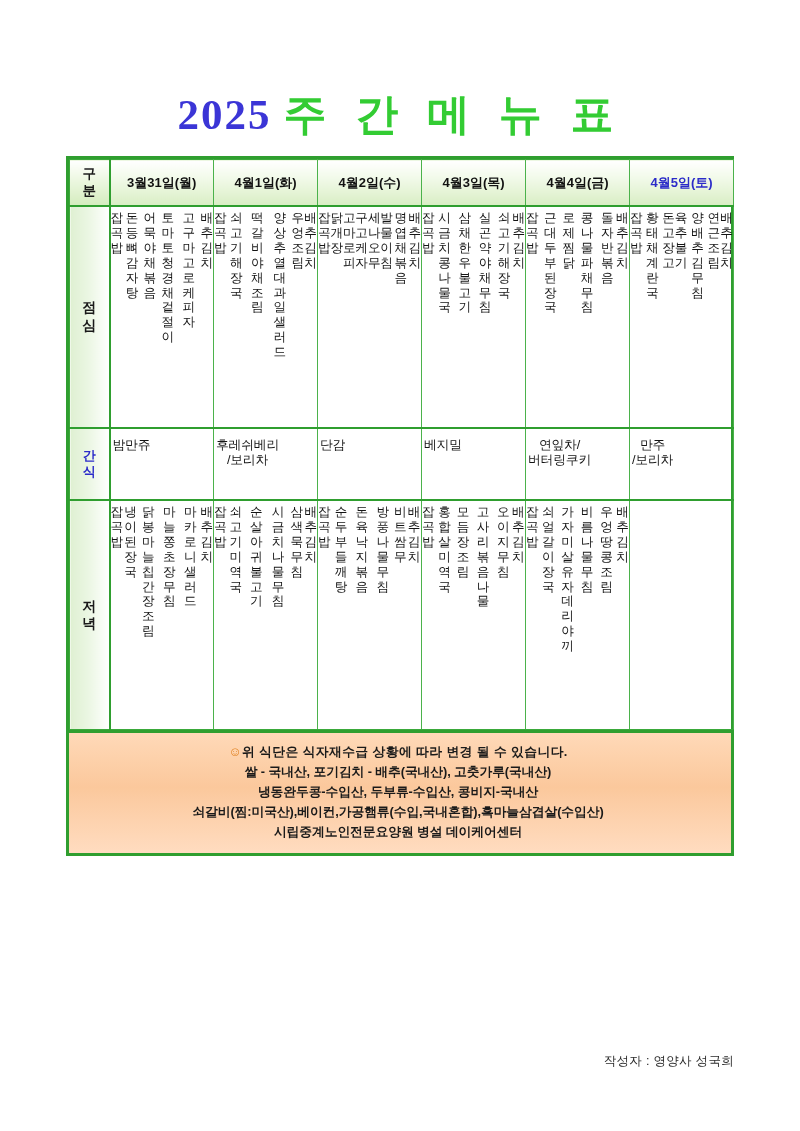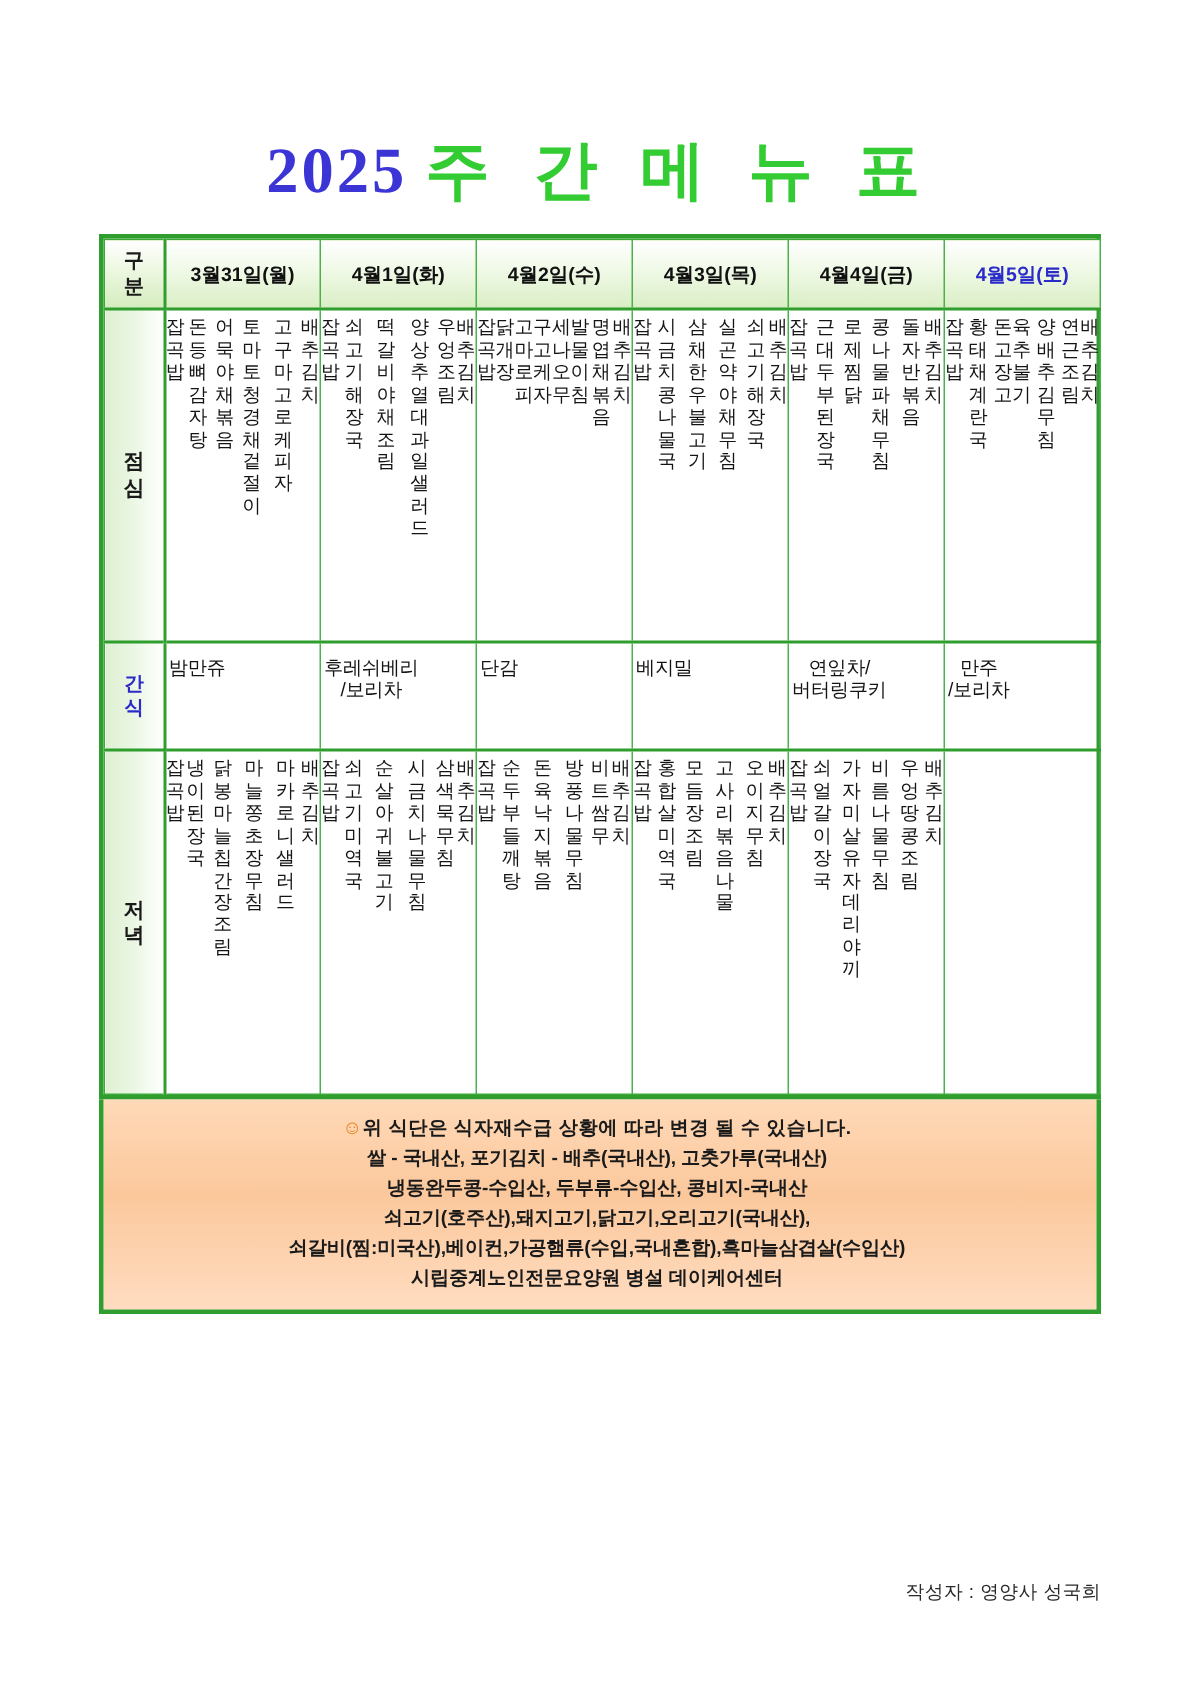--- a/index.html
+++ b/index.html
@@ -378,18 +378,17 @@
           </td>
       </tr>
     </tbody>
   </table>
 </div>
 
 <div class="notice">
   <span class="notice-line first"><span class="smiley">☺</span><span>위 식단은 식자재수급 상황에 따라 변경 될 수 있습니다.</span></span>
   <span class="notice-line">쌀 - 국내산, 포기김치 - 배추(국내산), 고춧가루(국내산)</span>
   <span class="notice-line">냉동완두콩-수입산, 두부류-수입산, 콩비지-국내산</span>
-  <span class="notice-line">쇠고기(호주산),돼지고기,닭고기,오리고기(국내산),</span>
   <span class="notice-line">쇠갈비(찜:미국산),베이컨,가공햄류(수입,국내혼합),흑마늘삼겹살(수입산)</span>
   <span class="notice-line">시립중계노인전문요양원 병설 데이케어센터</span>
 </div>
 
 <div class="signature">작성자 : 영양사 성국희</div>
 
 </body></html>

